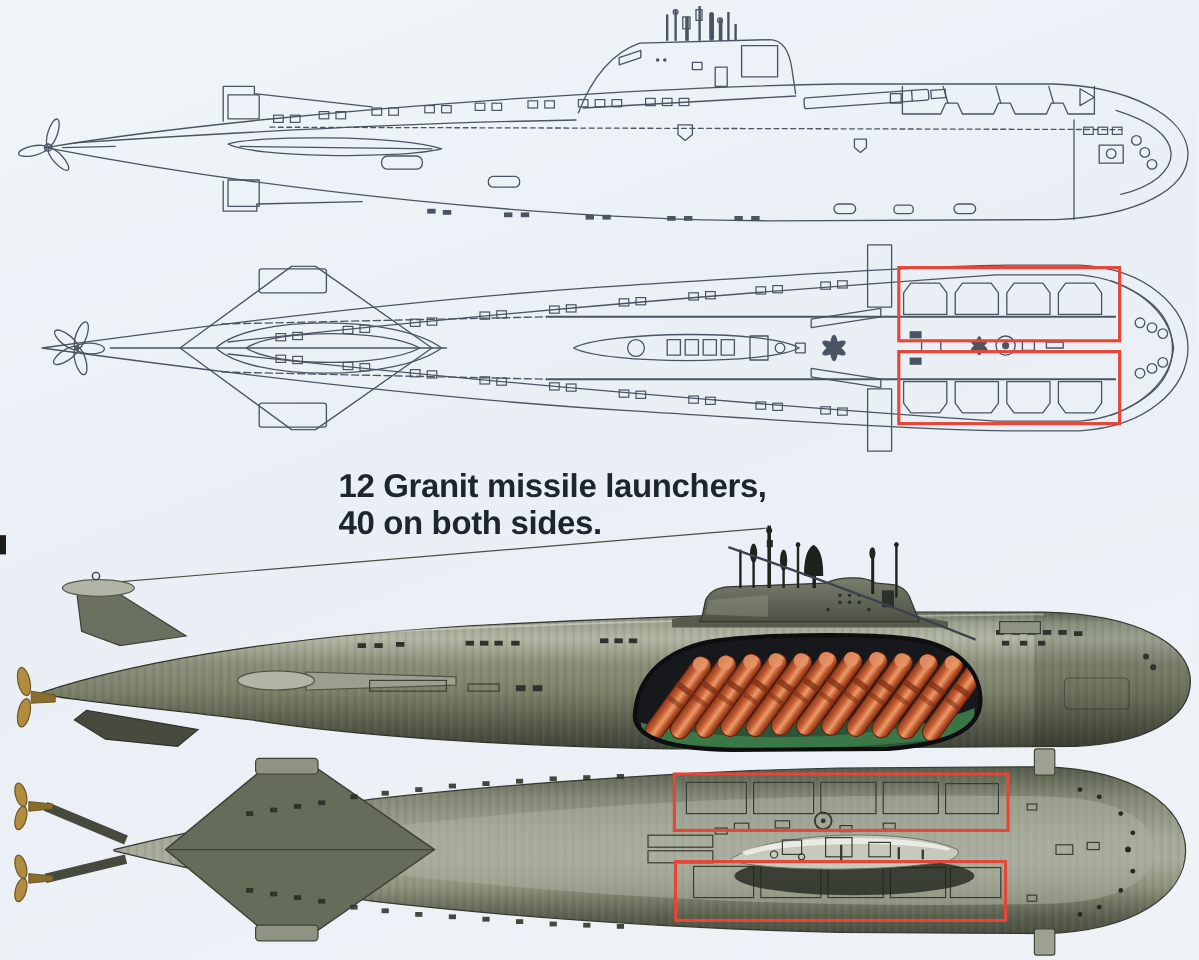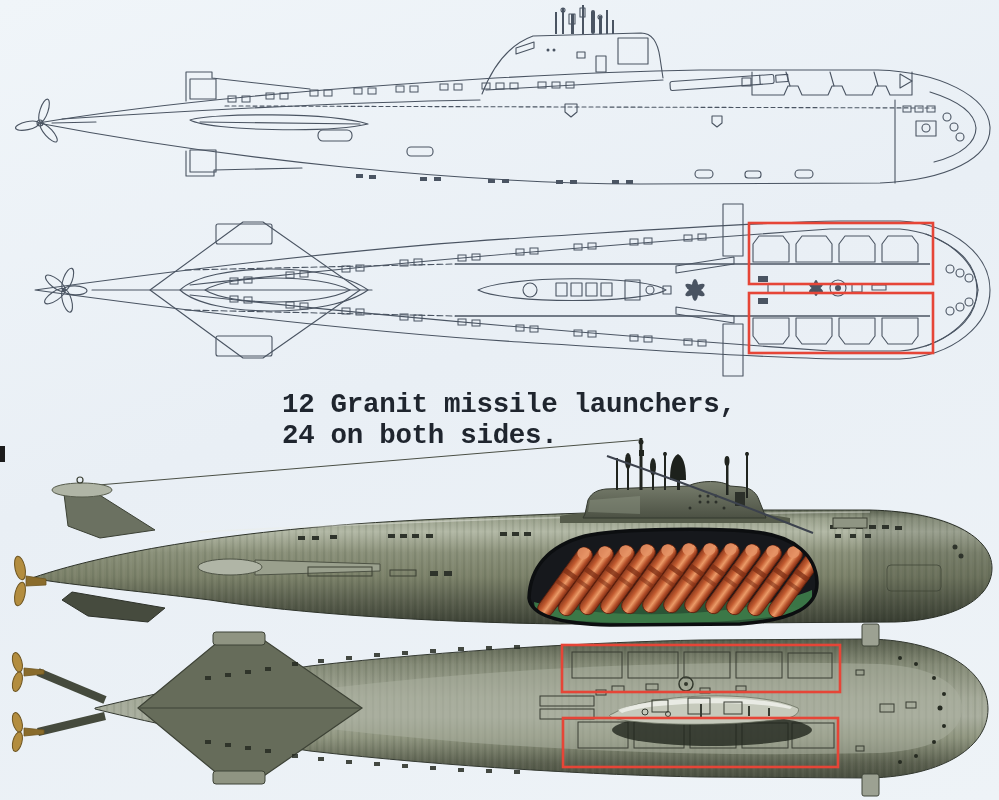--- a/index.html
+++ b/index.html
@@ -1,19 +1,19 @@
 <!DOCTYPE html>
 <html style="--background: #edf2f6; --drawing-stroke: #4a5462; --highlight-red: #e64537; --annotation-text: #1f252e; --leader-line: #3c424d; --hull-light: #b2b8a5; --hull-mid: #7b8169; --hull-dark: #3a3f33; --deck-light: #a9ae9e; --sail-dark: #474c3f; --missile-orange: #c35b30; --missile-highlight: #eb9a67; --missile-shadow: #7c2d14; --bay-interior: #16181c; --bay-green: #3c7a49; --propeller-gold: #b38d3f; --propeller-gold-dark: #6e5520;"><head>
 <meta charset="utf-8">
 <style>
   html,body{margin:0;padding:0;}
   .canvas{position:relative;width:999px;height:800px;overflow:hidden;
     background:linear-gradient(160deg,#f0f5f9 0%,#e9eff5 45%,#eef3f7 100%);
     background-color:var(--background,#edf2f6);
-    font-family:Liberation Mono, monospace;}
+    font-family:Liberation Sans, sans-serif;}
   .view{position:absolute;left:0;}
   .ld{stroke:var(--drawing-stroke,#4a5462);fill:none;stroke-width:1.1;stroke-linejoin:round;stroke-linecap:round;}
   .ld-thick{stroke:var(--drawing-stroke,#4a5462);fill:none;stroke-width:1.6;}
   .hole{stroke:var(--drawing-stroke,#4a5462);fill:none;stroke-width:1;}
   .dkl{fill:var(--drawing-stroke,#4a5462);stroke:none;}
   .red-box{stroke:var(--highlight-red,#e64537);fill:none;stroke-width:2.6;}
   .panel{stroke:#383d33;fill:none;stroke-width:1;}
   .annotation{position:absolute;left:282px;top:390px;font-size:27.5px;font-weight:bold;
     color:var(--annotation-text,#1f252e);line-height:1.12;letter-spacing:-0.3px;white-space:nowrap;}
   .leader{position:absolute;left:0;top:0;pointer-events:none;}
@@ -552,21 +552,21 @@
         <rect x="748" y="86" width="2" height="10" fill="#383d33"></rect>
       <rect x="768" y="88" width="2" height="8" fill="#383d33"></rect>
     </g>
 
     <rect class="red-box" x="562" y="25" width="278" height="47"></rect>
     <rect class="red-box" x="563" y="98" width="275" height="49"></rect>
   </svg>
 
   <div class="annotation">
     <div>12 Granit missile launchers,</div>
-    <div>24 on both sides.</div>
+    <div>40 on both sides.</div>
   </div>
 
   <svg class="leader" width="999" height="800" viewBox="0 0 999 800">
     <path d="M 607 456 C 690 485 775 518 813 533" fill="none" stroke="#3c424d" style="stroke:var(--leader-line,#3c424d)" stroke-width="2"></path>
   </svg>
 
   <div class="artifact" style="left:0;top:446px;width:5px;height:16px;"></div>
 </div>
 
 </body></html>

